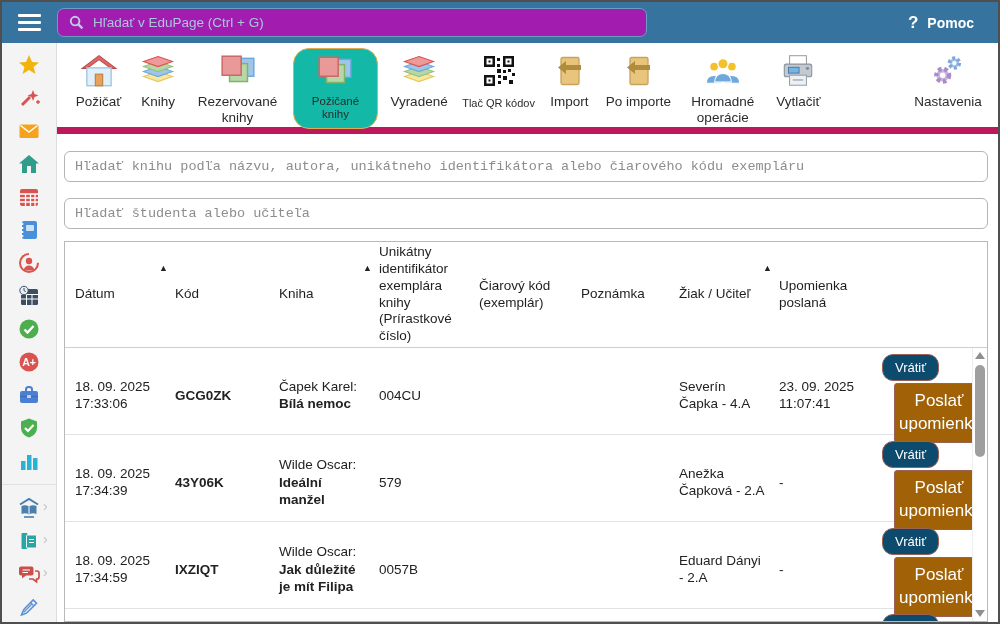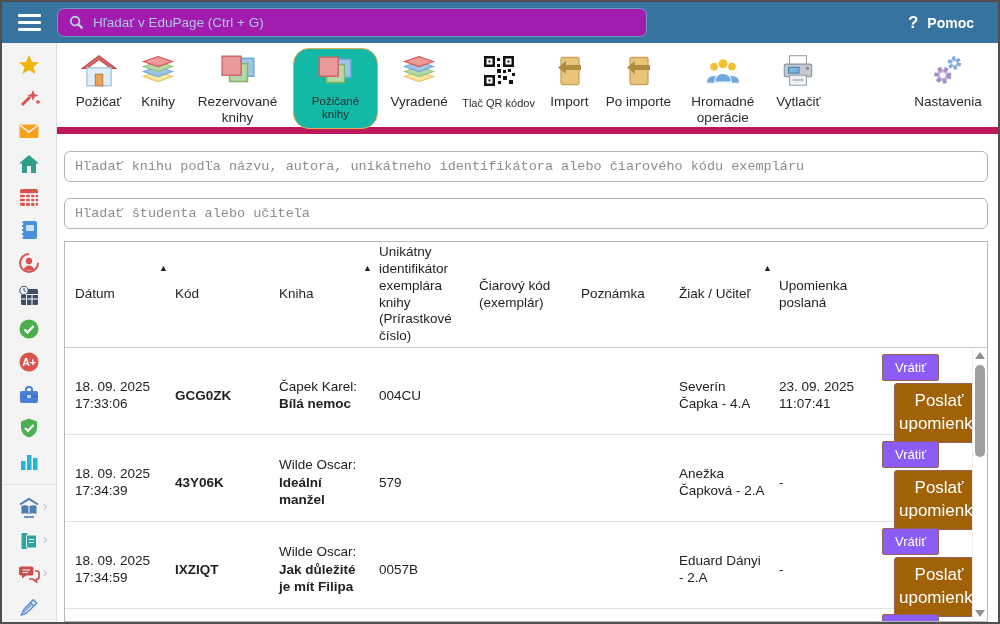--- a/index.html
+++ b/index.html
@@ -50,21 +50,21 @@
   .gridcols { display:grid; grid-template-columns:100px 104px 100px 100px 102px 98px 100px 107px 1fr; }
   .thead { height:106px; align-items:center; border-bottom:1px solid #cfcfcf; flex-shrink:0; }
   .hcell { position:relative; padding:0 4px 0 10px; font-size:13.5px; color:#1f1f1f; line-height:1.25; }
   .hcell .sort { position:absolute; top:-23px; right:-3px; font-size:9px; color:#222; }
   .tbodywrap { flex:1; display:flex; min-height:0; }
   .rows { flex:1; min-width:0; }
   .trow { align-items:center; border-bottom:1px solid #e2e2e2; height:87px; font-size:13.5px; color:#222; }
   .td { padding:0 4px 0 10px; line-height:1.3; }
   .bold { font-weight:bold; }
   .actions { position:relative; height:100%; padding:6px 4px 0 6px; }
-  .btn-return { display:block; background:#8b5cf6; color:#fff; border:1px solid #9a6254; border-radius:2px; padding:5px 12px; font-size:13px; font-family:"Liberation Sans",sans-serif; cursor:pointer; }
+  .btn-return { display:block; background:#0c4a6e; color:#fff; border:1px solid #9a6254; border-radius:11px; padding:5px 12px; font-size:13px; font-family:"Liberation Sans",sans-serif; cursor:pointer; }
   .btn-remind { display:block; background:#a16207; color:#fff; border:1px solid #9a6254; border-radius:3px; width:90px; padding:6px 4px; margin:2px 0 0 12px; font-size:17px; line-height:1.35; font-family:"Liberation Sans",sans-serif; cursor:pointer; }
   .trow.partial { height:40px; border-bottom:none; }
   .trow.partial .actions { padding-top:5px; }
 
   
   .sbar { width:15px; position:relative; background:#fff; border-left:1px solid #eee; flex-shrink:0; }
   .sb-up { position:absolute; top:4px; left:2px; width:0; height:0; border-left:5px solid transparent; border-right:5px solid transparent; border-bottom:7px solid #8f8f8f; cursor:pointer; }
   .sb-down { position:absolute; bottom:4px; left:2px; width:0; height:0; border-left:5px solid transparent; border-right:5px solid transparent; border-top:7px solid #8f8f8f; cursor:pointer; }
   .sb-thumb { position:absolute; top:17px; left:2px; width:10px; height:92px; background:#9f9f9f; border-radius:5px; cursor:pointer; }
 </style>

